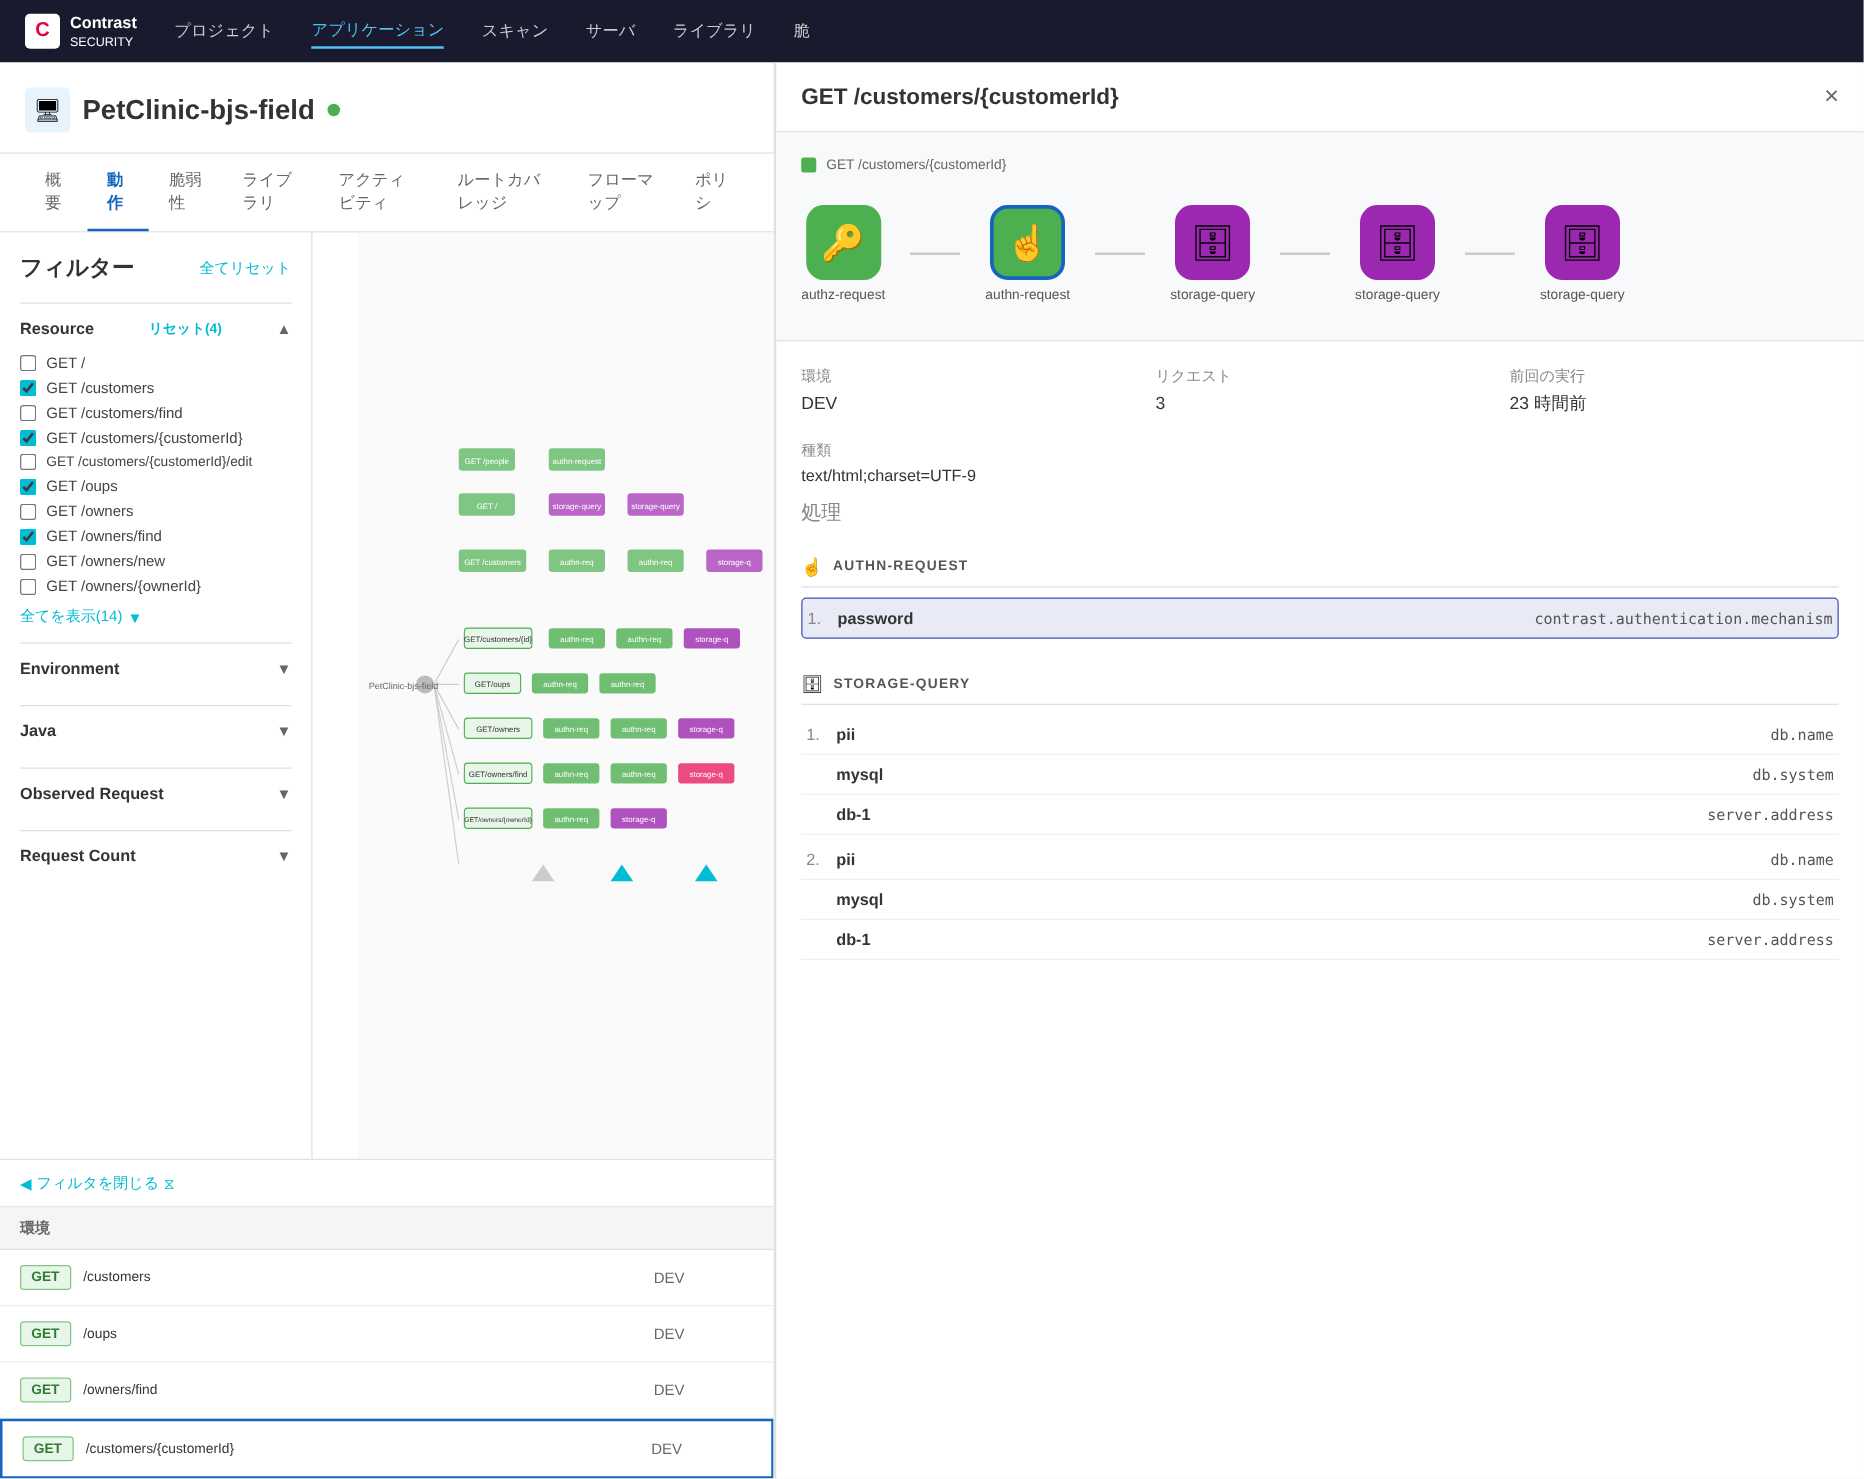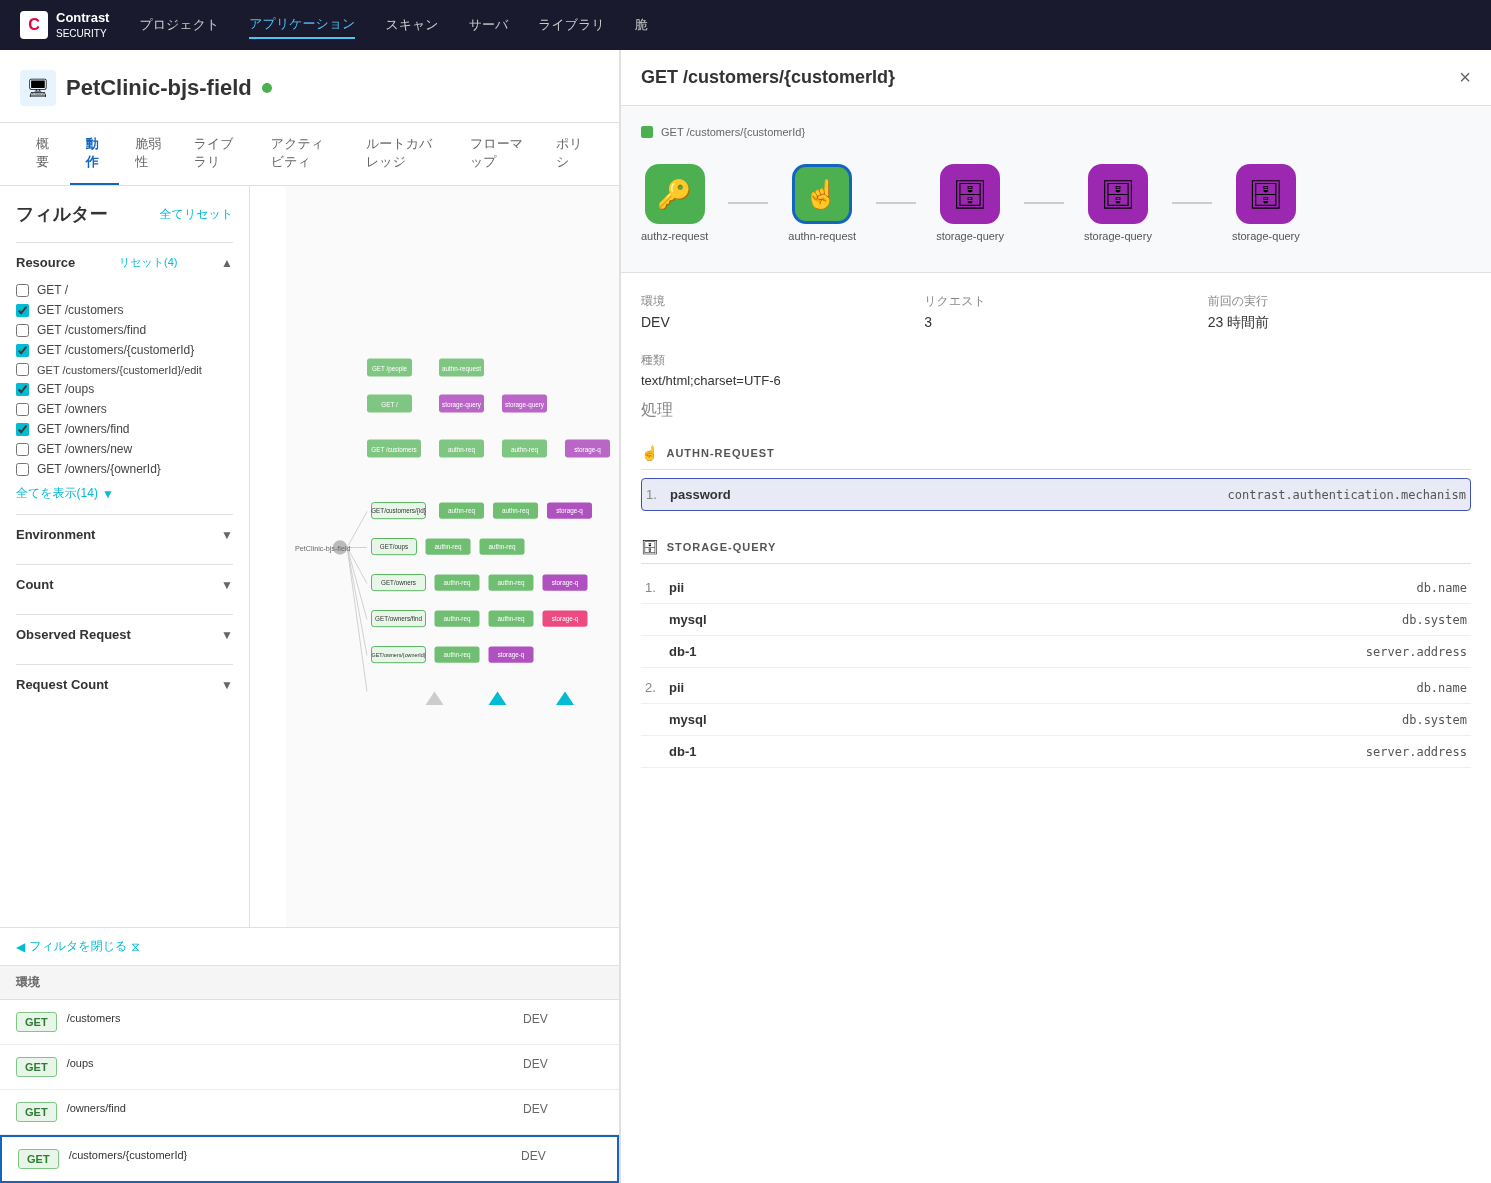--- a/index.html
+++ b/index.html
@@ -36,33 +36,33 @@
     .content-area { display: flex; flex: 1; overflow: hidden; }
 
     
     .filter-sidebar { width: 250px; padding: 16px; border-right: 1px solid #e0e0e0; overflow-y: auto; background: white; }
     .filter-header { display: flex; justify-content: space-between; align-items: center; margin-bottom: 16px; }
     .filter-title { font-size: 18px; font-weight: 600; color: #333; }
     .reset-all { color: #00bcd4; font-size: 12px; cursor: pointer; }
     .filter-section { border-top: 1px solid #e0e0e0; padding: 12px 0; }
     .filter-section-header { display: flex; justify-content: space-between; align-items: center; margin-bottom: 10px; cursor: pointer; }
     .filter-section-label { font-size: 13px; font-weight: 600; color: #333; }
-    .filter-section-action { color: #00bcd4; font-size: 11px; }
+    .filter-section-action { color: #00bcd4; font-size: 11px; font-weight: bold; }
     .filter-item { display: flex; align-items: center; gap: 8px; padding: 3px 0; font-size: 12px; color: #444; }
     .filter-item input[type=checkbox] { accent-color: #00bcd4; }
     .show-more { color: #00bcd4; font-size: 12px; cursor: pointer; display: flex; align-items: center; gap: 4px; margin-top: 6px; }
 
     
     .flow-map { flex: 1; background: #fafafa; overflow: hidden; position: relative; }
     .table-controls { display: flex; justify-content: space-between; align-items: center; padding: 10px 16px; border-bottom: 1px solid #e0e0e0; }
     .close-filter-btn { color: #00bcd4; font-size: 12px; cursor: pointer; display: flex; align-items: center; gap: 4px; }
     .table-header { display: flex; padding: 8px 16px; background: #f5f5f5; border-bottom: 1px solid #e0e0e0; font-size: 12px; font-weight: 600; color: #666; }
     .col-resource { flex: 1; }
     .col-env { width: 80px; }
-    .table-row { display: flex; align-items: flex-start; padding: 12px 16px; border-bottom: 1px solid #eee; cursor: pointer; }
+    .table-row { display: flex; align-items: center; padding: 12px 16px; border-bottom: 1px solid #eee; cursor: pointer; }
     .table-row.selected { border: 2px solid #1565c0; }
     .method-badge { padding: 3px 8px; border-radius: 3px; font-size: 11px; font-weight: 600; margin-right: 10px; }
     .method-get { background: #e8f5e9; color: #2e7d32; border: 1px solid #81c784; }
     .resource-path { font-size: 11px; color: #333; flex: 1; }
     .env-label { font-size: 12px; color: #666; width: 80px; }
 
     
     .right-panel { width: 871px; background: white; border-left: 1px solid #e0e0e0; display: flex; flex-direction: column; overflow: hidden; }
 
     .panel-header { display: flex; justify-content: space-between; align-items: center; padding: 16px 20px; border-bottom: 1px solid #e0e0e0; }
@@ -200,21 +200,21 @@
 
           <div class="filter-section">
             <div class="filter-section-header">
               <span class="filter-section-label">Environment</span>
               <span style="color:#666;font-size:12px;">▼</span>
             </div>
           </div>
 
           <div class="filter-section">
             <div class="filter-section-header">
-              <span class="filter-section-label">Count</span>
+              <span class="filter-section-label">Java</span>
               <span style="color:#666;font-size:12px;">▼</span>
             </div>
           </div>
 
           <div class="filter-section">
             <div class="filter-section-header">
               <span class="filter-section-label">Observed Request</span>
               <span style="color:#666;font-size:12px;">▼</span>
             </div>
           </div>
@@ -466,21 +466,21 @@
           <div class="meta-value">3</div>
         </div>
         <div class="meta-item">
           <div class="meta-label">前回の実行</div>
           <div class="meta-value">23 時間前</div>
         </div>
       </div>
 
       <div style="margin-bottom:12px;">
         <div style="font-size:12px;color:#888;margin-bottom:4px;">種類</div>
-        <div style="font-size:13px;color:#333;">text/html;charset=UTF-6</div>
+        <div style="font-size:13px;color:#333;">text/html;charset=UTF-9</div>
       </div>
 
       <div style="margin-bottom:16px;">
         <div style="font-size:16px;color:#888;margin-bottom:8px;">処理</div>
       </div>
 
       <div class="section-block">
         <div class="section-header-row">
           <span style="font-size:14px;">☝</span>
           <span class="section-tag">AUTHN-REQUEST</span>

